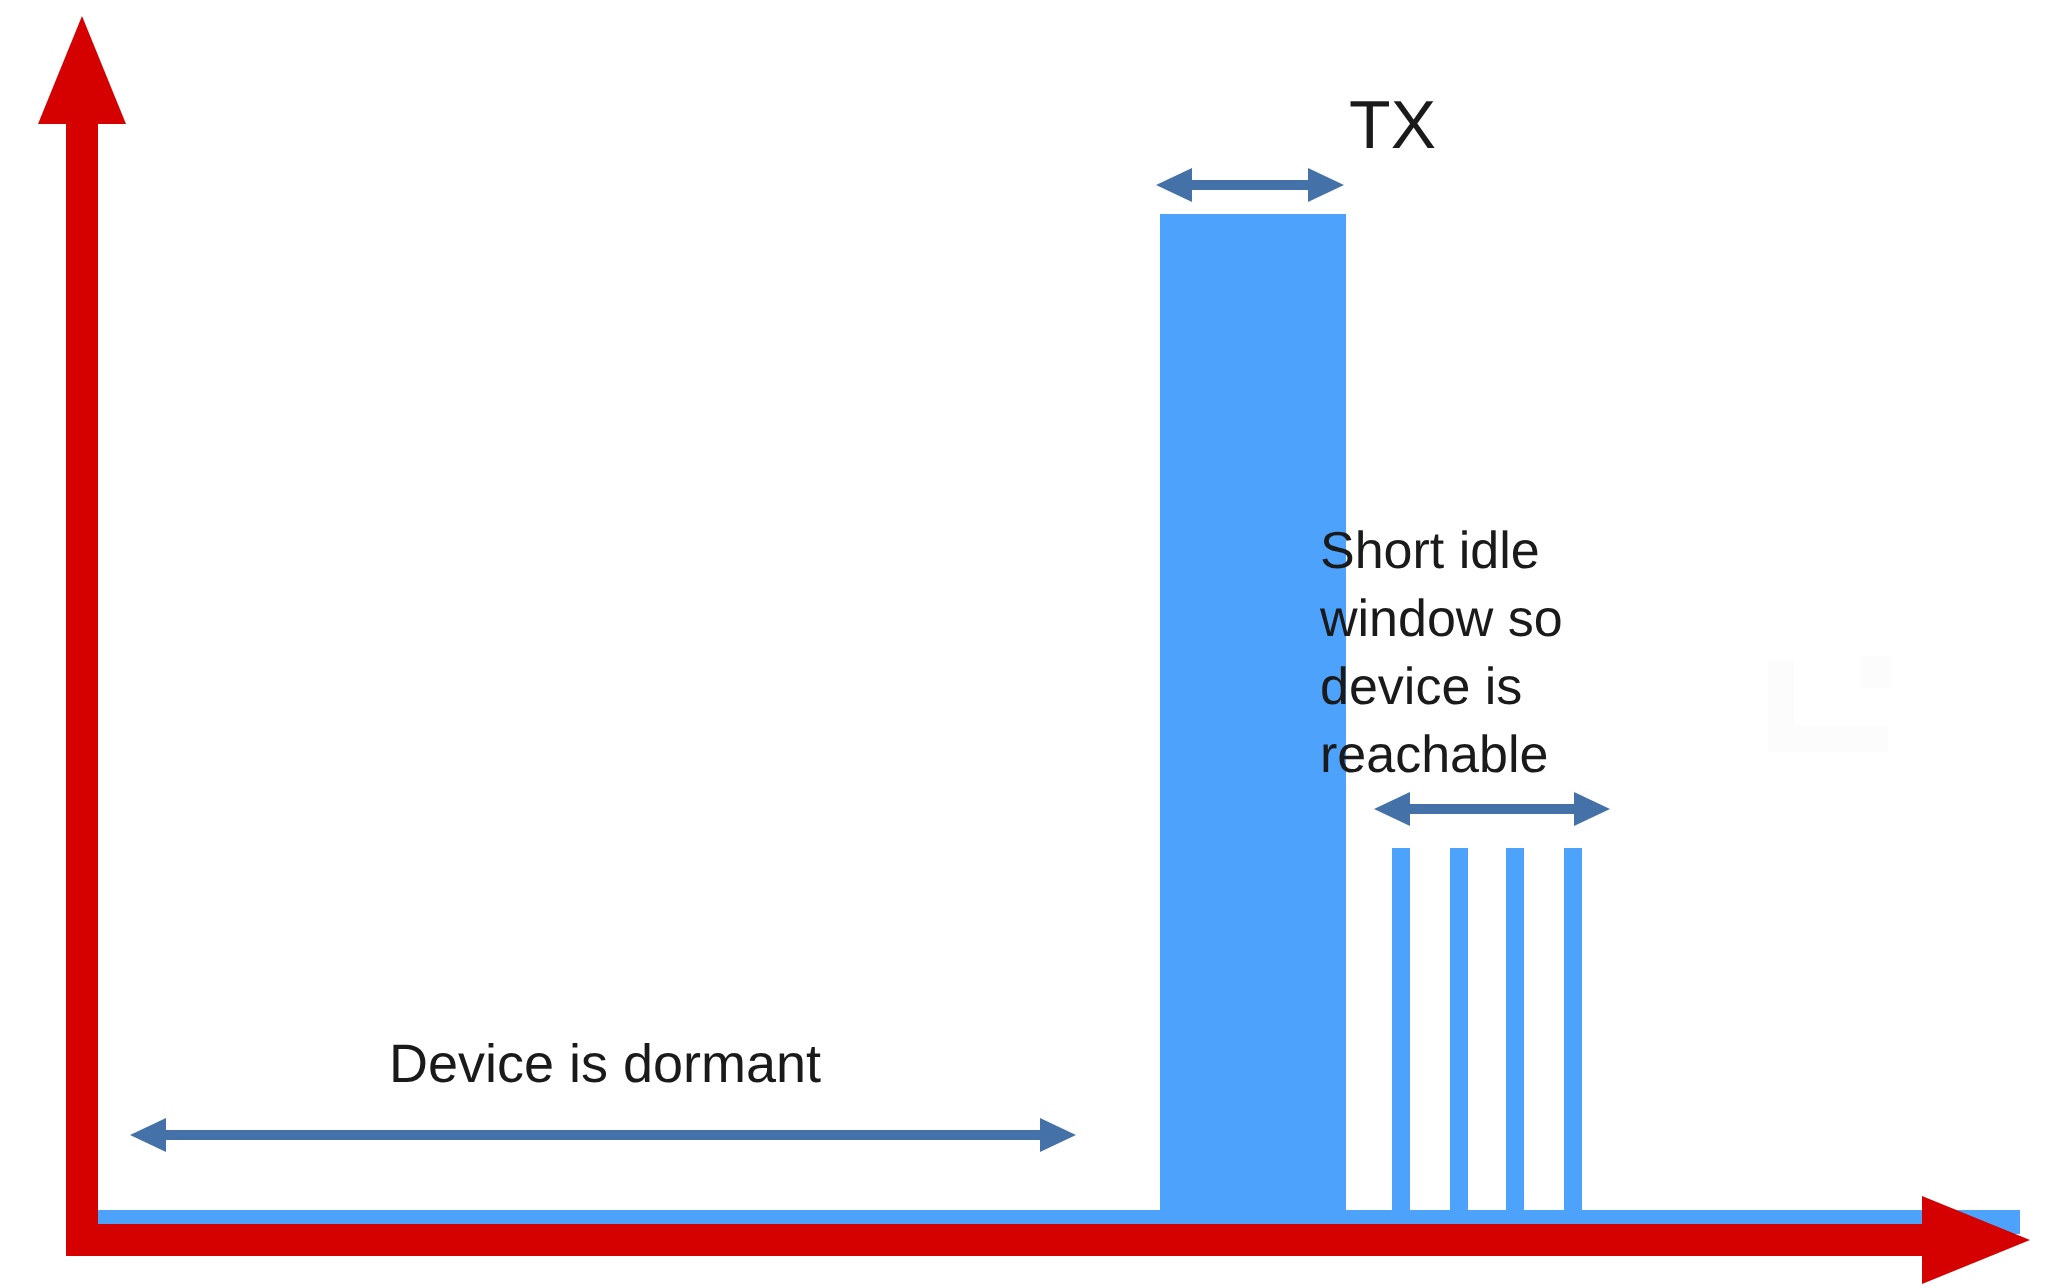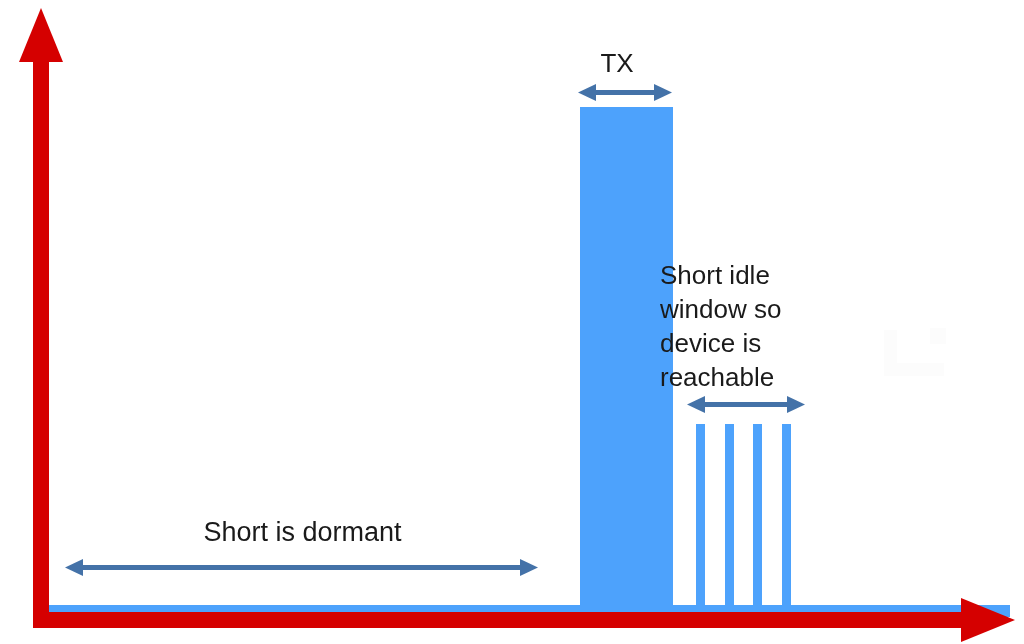--- a/index.html
+++ b/index.html
@@ -27,25 +27,25 @@
   }
   .label {
     position: absolute;
     color: #1a1a1a;
     font-family: "Liberation Sans", sans-serif;
     white-space: pre;
     line-height: 34px;
     font-weight: 400;
   }
   #tx-label {
-    left: 552px;
+    left: 588px;
     top: 46px;
     width: 130px;
-    text-align: center;
-    font-size: 26px;
+    text-align: right;
+    font-size: 34px;
   }
   #idle-label {
     left: 660px;
     top: 258px;
     width: 172px;
     text-align: left;
     font-size: 26px;
   }
   #dormant-label {
     left: 130px;
@@ -131,15 +131,15 @@
     </g>
   </svg>
 
   <div class="label" id="tx-label">TX</div>
 
   <div class="label" id="idle-label">Short idle
 window so
 device is
 reachable</div>
 
-  <div class="label" id="dormant-label">Short is dormant</div>
+  <div class="label" id="dormant-label">Device is dormant</div>
 
 </div>
 
 </body></html>

